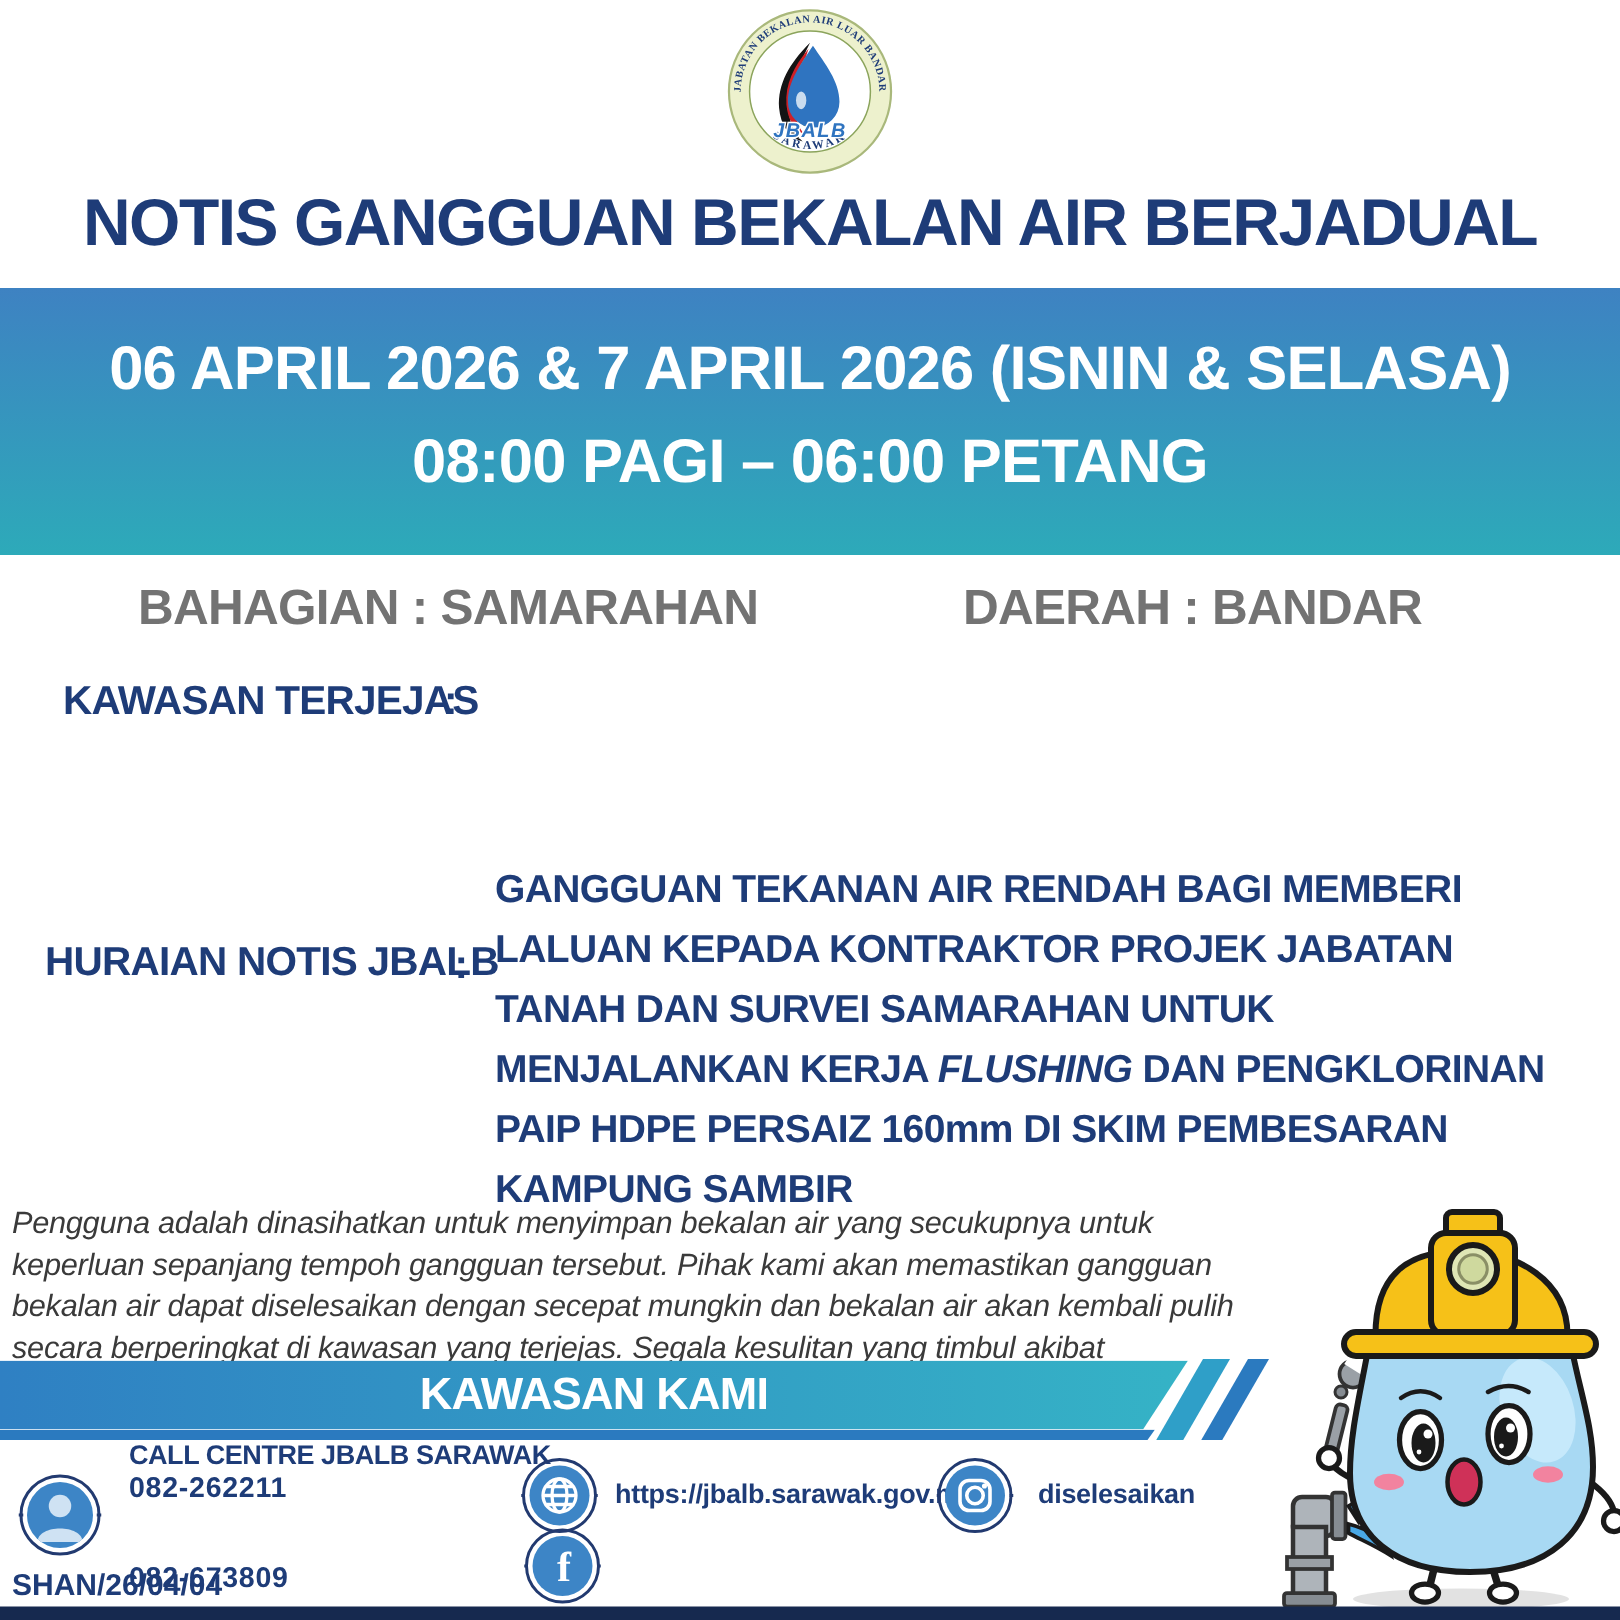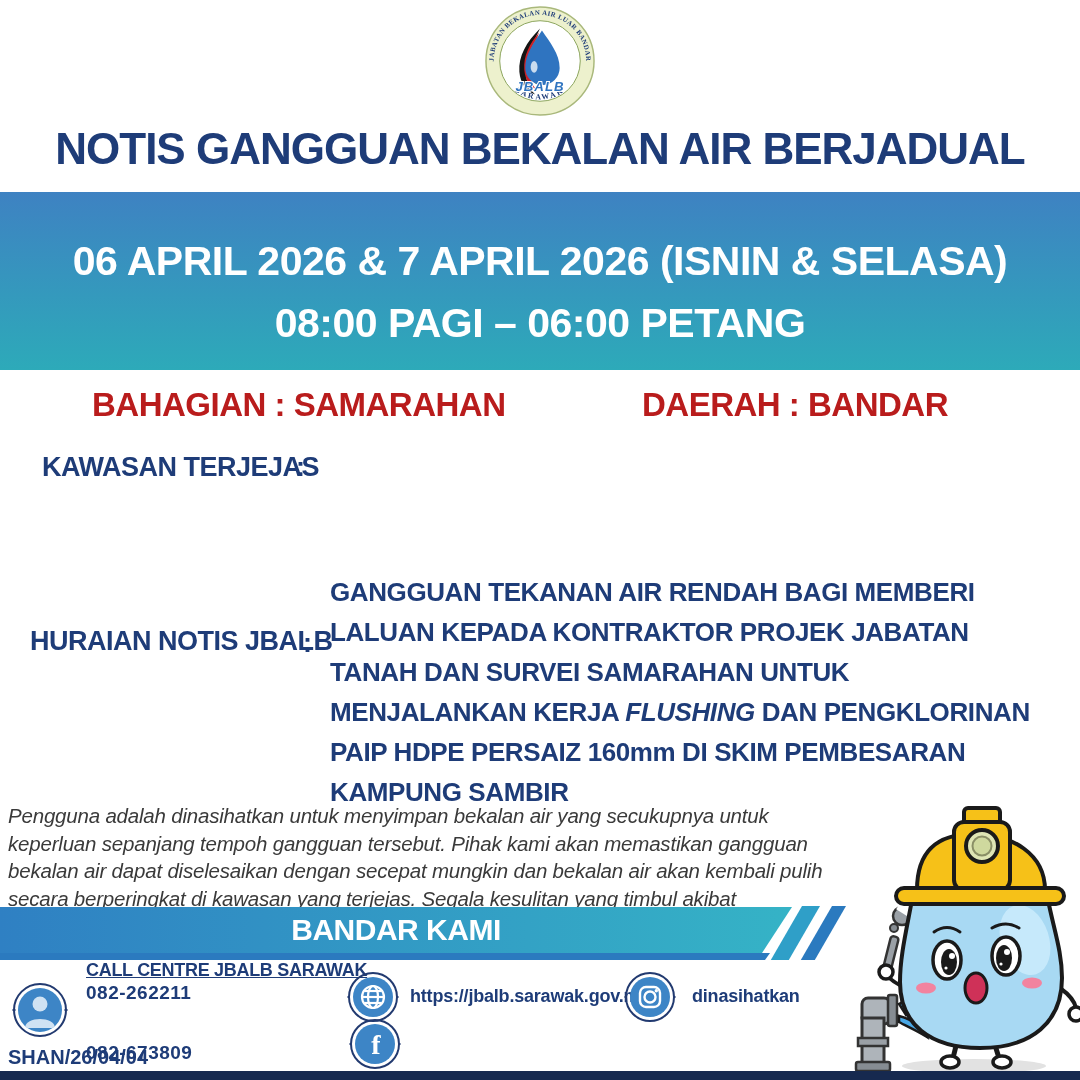--- a/index.html
+++ b/index.html
@@ -4,40 +4,40 @@
 <style>
   html,body{margin:0;padding:0;background:#fff;}
   .canvas{position:relative;width:1080px;height:1080px;background:#ffffff;overflow:hidden;
           font-family:"Liberation Sans",sans-serif;}
   .abs{position:absolute;}
   .page-title{top:124px;left:0;width:1080px;text-align:center;font-size:44px;font-weight:bold;
               letter-spacing:-1px;color:#1e3c78;}
   .banner{top:192px;left:0;width:1080px;height:178px;
           background:linear-gradient(180deg,#3e82c2 0%,#2daab9 100%);
           color:#fff;text-align:center;font-weight:bold;}
-  .banner .line1{padding-top:40px;font-size:41px;letter-spacing:-0.5px;line-height:58px;}
+  .banner .line1{padding-top:24px;font-size:41px;letter-spacing:-0.5px;line-height:58px;}
   .banner .line2{font-size:41px;letter-spacing:-0.5px;line-height:58px;margin-top:4px;}
-  .region-item{top:386px;font-size:33px;font-weight:bold;color:#b91c1c;letter-spacing:-0.5px;}
+  .region-item{top:386px;font-size:33px;font-weight:bold;color:#737373;letter-spacing:-0.5px;}
   .det-label{font-size:27px;font-weight:bold;color:#1e3c78;letter-spacing:-0.5px;}
   .det-colon{font-size:27px;font-weight:bold;color:#1e3c78;}
   .det-value{font-size:26px;font-weight:bold;color:#1e3c78;letter-spacing:-0.4px;line-height:40px;width:706px;}
   .italic{font-style:italic;}
   .disclaimer{left:8px;top:802px;width:820px;font-size:20.5px;font-style:italic;color:#3a3a3a;
               line-height:27.5px;letter-spacing:-0.2px;}
   .contact-bar{left:0;top:907px;width:792px;height:46px;
                background:linear-gradient(90deg,#2f80c3 0%,#35b3c6 100%);
                clip-path:polygon(0 0,100% 0,calc(100% - 30px) 100%,0 100%);}
   .contact-bar .heading{width:100%;text-align:center;line-height:46px;font-size:30px;
                         font-weight:bold;color:#fff;letter-spacing:-0.5px;}
   .contact-underbar{left:0;top:953px;width:770px;height:7px;background:#2b7abf;
                     clip-path:polygon(0 0,100% 0,calc(100% - 5px) 100%,0 100%);}
   .slash{top:906px;height:54px;transform:skewX(-30deg);transform-origin:top left;}
   .slash1{left:802px;width:18px;background:#2f9fc8;}
   .slash2{left:832px;width:14px;background:#2b7abf;}
-  .c-label{font-size:18px;font-weight:bold;color:#1e3c78;letter-spacing:-0.3px;white-space:nowrap;text-decoration:underline;}
+  .c-label{font-size:18px;font-weight:bold;color:#1e3c78;letter-spacing:-0.3px;white-space:nowrap;}
   .c-phone{font-size:19px;font-weight:bold;color:#1e3c78;letter-spacing:0.5px;white-space:nowrap;}
   .c-link{font-size:18px;font-weight:bold;color:#1e3c78;letter-spacing:-0.2px;white-space:nowrap;}
   .ref{left:8px;top:1046px;font-size:20px;font-weight:bold;color:#1e3c78;}
   .bottom-bar{left:0;top:1071px;width:1080px;height:9px;background:#16294f;}
 </style>
 </head>
 <body>
 
 <div class="canvas">
 
@@ -77,21 +77,21 @@
   <div class="abs det-label" style="left:42px;top:452px;">KAWASAN TERJEJAS</div>
   <div class="abs det-colon" style="left:296px;top:452px;">:</div>
 
   <div class="abs det-label" style="left:30px;top:626px;">HURAIAN NOTIS JBALB</div>
   <div class="abs det-colon" style="left:303px;top:628px;">:</div>
   <div class="abs det-value" style="left:330px;top:572px;"><span>GANGGUAN TEKANAN AIR RENDAH BAGI MEMBERI LALUAN KEPADA KONTRAKTOR PROJEK JABATAN TANAH DAN SURVEI SAMARAHAN UNTUK MENJALANKAN KERJA </span><span class="italic">FLUSHING</span><span>  DAN PENGKLORINAN PAIP HDPE PERSAIZ 160mm DI SKIM PEMBESARAN KAMPUNG SAMBIR</span></div>
 
   <div class="abs disclaimer">Pengguna adalah dinasihatkan untuk menyimpan bekalan air yang secukupnya untuk keperluan sepanjang tempoh gangguan tersebut. Pihak kami akan memastikan gangguan bekalan air dapat diselesaikan dengan secepat mungkin dan bekalan air akan kembali pulih secara berperingkat di kawasan yang terjejas. Segala kesulitan yang timbul akibat gangguan ini adalah sangat dikesali.</div>
 
   <div class="abs contact-bar">
-    <div class="heading">BANDAR KAMI</div>
+    <div class="heading">KAWASAN KAMI</div>
   </div>
   <div class="abs contact-underbar"></div>
   <div class="abs slash slash1"></div>
   <div class="abs slash slash2"></div>
 
   <svg class="abs" style="left:12px;top:982px;" width="56" height="56" viewBox="0 0 56 56">
     <circle cx="28" cy="28" r="26" fill="none" stroke="#223a70" stroke-width="2"></circle>
     <line x1="0.5" y1="28" x2="3.5" y2="28" stroke="#223a70" stroke-width="2"></line>
     <line x1="52.5" y1="28" x2="55.5" y2="28" stroke="#223a70" stroke-width="2"></line>
     <circle cx="28" cy="28" r="22" fill="#3d85c6"></circle>
@@ -131,21 +131,21 @@
 
   <svg class="abs" style="left:624px;top:971px;" width="52" height="52" viewBox="0 0 52 52">
     <circle cx="26" cy="26" r="24" fill="none" stroke="#223a70" stroke-width="2"></circle>
     <line x1="0.5" y1="26" x2="3" y2="26" stroke="#223a70" stroke-width="2"></line>
     <line x1="49" y1="26" x2="51.5" y2="26" stroke="#223a70" stroke-width="2"></line>
     <circle cx="26" cy="26" r="20" fill="#3d85c6"></circle>
     <rect x="16" y="16" width="20" height="20" rx="6" fill="none" stroke="#ffffff" stroke-width="2.4"></rect>
     <circle cx="26" cy="26" r="5.5" fill="none" stroke="#ffffff" stroke-width="2.4"></circle>
     <circle cx="32.3" cy="19.7" r="1.7" fill="#ffffff"></circle>
   </svg>
-  <div class="abs c-link" style="left:692px;top:986px;">dinasihatkan</div>
+  <div class="abs c-link" style="left:692px;top:986px;">diselesaikan</div>
 
   <svg class="abs" style="left:842px;top:792px;" width="238" height="282" viewBox="0 0 238 282">
     <ellipse cx="132" cy="274" rx="72" ry="7" fill="#e2e2e2"></ellipse>
 
     <g>
       <rect x="20" y="206" width="28" height="26" rx="6" fill="#aeb4ba" stroke="#333333" stroke-width="3"></rect>
       <rect x="20" y="226" width="22" height="48" fill="#aeb4ba" stroke="#333333" stroke-width="3"></rect>
       <rect x="14" y="270" width="34" height="9" rx="2" fill="#868c92" stroke="#333333" stroke-width="2.5"></rect>
       <rect x="16" y="246" width="30" height="8" fill="#9aa0a6" stroke="#333333" stroke-width="2.5"></rect>
       <rect x="46" y="203" width="9" height="31" rx="2" fill="#868c92" stroke="#333333" stroke-width="2.5"></rect>

